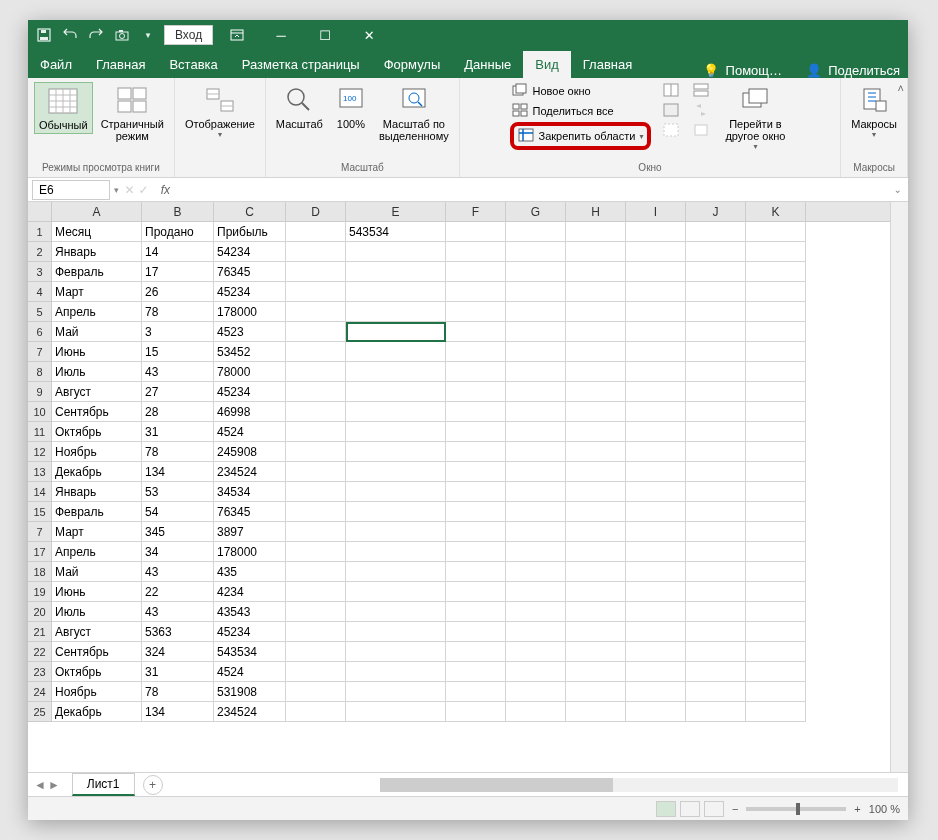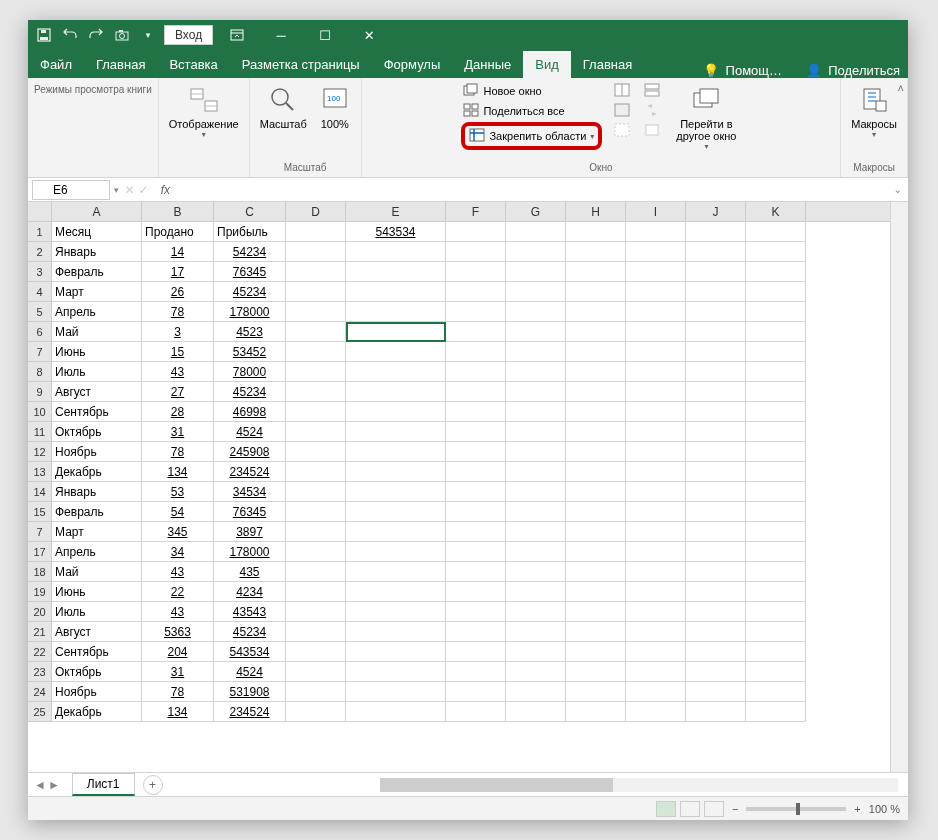--- a/index.html
+++ b/index.html
@@ -21,34 +21,34 @@
 .ribbon-group-content { display: flex; align-items: flex-start; flex: 1; gap: 4px; }
 .ribbon-group-label { font-size: 10px; color: #666; padding: 2px 0; }
 .ribbon-btn { display: flex; flex-direction: column; align-items: center; padding: 2px 4px; font-size: 11px; text-align: center; cursor: pointer; }
 .ribbon-btn.active { background: #d4e7d6; border: 1px solid #8bc08f; }
 .ribbon-btn .icon { width: 32px; height: 32px; display: flex; align-items: center; justify-content: center; margin-bottom: 2px; }
 .ribbon-mini { display: flex; flex-direction: column; gap: 2px; font-size: 11px; }
 .ribbon-mini-row { display: flex; align-items: center; gap: 4px; padding: 1px 2px; cursor: pointer; white-space: nowrap; }
 .ribbon-mini-row .icon { width: 16px; height: 16px; }
 .freeze-highlight { border: 4px solid #cc0000; border-radius: 8px; padding: 2px 4px; }
 .namebox-bar { height: 24px; background: #fff; border-bottom: 1px solid #d4d4d4; display: flex; align-items: center; font-size: 12px; }
-.namebox { width: 78px; border: 1px solid #ccc; padding: 2px 20px; margin: 0 4px; background: #fff; font-size: 12px; }
+.namebox { width: 78px; border: 1px solid #ccc; padding: 2px 6px; margin: 0 4px; background: #fff; font-size: 12px; }
 .fx-btns { display: flex; gap: 4px; padding: 0 6px; color: #888; }
 .fx-label { font-style: italic; color: #666; padding: 0 6px; }
 .formula-input { flex: 1; border: none; outline: none; padding: 2px; font-size: 12px; }
 .grid-area { flex: 1; display: flex; background: #fff; overflow: hidden; position: relative; }
 .corner { width: 24px; height: 20px; background: #e6e6e6; border-right: 1px solid #ccc; border-bottom: 1px solid #ccc; position: absolute; top: 0; left: 0; z-index: 3; }
 .col-headers { position: absolute; top: 0; left: 24px; right: 18px; height: 20px; background: #e6e6e6; display: flex; z-index: 2; border-bottom: 1px solid #ccc; }
 .col-h { border-right: 1px solid #ccc; text-align: center; font-size: 12px; color: #333; line-height: 20px; }
 .row-headers { position: absolute; top: 20px; left: 0; width: 24px; background: #e6e6e6; z-index: 2; border-right: 1px solid #ccc; }
 .row-h { height: 20px; border-bottom: 1px solid #ccc; text-align: center; font-size: 11px; color: #333; line-height: 20px; }
 .cells { position: absolute; top: 20px; left: 24px; right: 18px; bottom: 0; }
 .cell-row { display: flex; height: 20px; }
 .cell { border-right: 1px solid #d4d4d4; border-bottom: 1px solid #d4d4d4; font-size: 12px; padding: 0 3px; line-height: 20px; overflow: hidden; white-space: nowrap; }
-.cell.num { text-align: center; text-decoration: underline; }
+.cell.num { text-align: left; }
 .cell.selected { border: 2px solid #217346; position: relative; z-index: 1; }
 .vscroll { position: absolute; right: 0; top: 0; width: 18px; bottom: 0; background: #f0f0f0; border-left: 1px solid #d4d4d4; }
 .sheet-tabs { height: 24px; background: #fff; border-top: 1px solid #d4d4d4; display: flex; align-items: center; font-size: 12px; }
 .tab-nav { display: flex; gap: 2px; padding: 0 6px; color: #888; }
 .sheet-tab { padding: 3px 14px; border: 1px solid #ccc; border-bottom: none; background: #fff; margin-left: 6px; cursor: pointer; }
 .sheet-tab.active { border-bottom: 2px solid #217346; }
 .add-sheet { width: 20px; height: 20px; border: 1px solid #ccc; border-radius: 50%; margin-left: 8px; text-align: center; line-height: 18px; color: #666; cursor: pointer; }
 .hscroll { flex: 1; margin: 0 10px; height: 14px; background: #f0f0f0; position: relative; }
 .hscroll-thumb { position: absolute; left: 0; width: 45%; height: 100%; background: #cdcdcd; }
 .statusbar { height: 24px; background: #f3f3f3; border-top: 1px solid #d4d4d4; display: flex; align-items: center; justify-content: flex-end; font-size: 11px; gap: 8px; padding: 0 8px; color: #555; }
@@ -119,20 +119,43 @@
       <span>💡</span>
       <span>Помощ…</span>
       <span style="width:12px"></span>
       <span>👤</span>
       <span>Поделиться</span>
     </div>
   </div>
 
   <div class="ribbon">
     <div class="ribbon-group">
+      <div class="ribbon-group-content">
+        <div class="ribbon-btn active">
+          <div class="icon">
+              <svg width="30" height="26">
+                <rect x="1" y="1" width="28" height="24" fill="#fff" stroke="#999"></rect>
+                <path d="M1 7H29 M1 13H29 M1 19H29 M8 1V25 M15 1V25 M22 1V25" stroke="#bbb"></path>
+              </svg>
+            </div>
+          <span>Обычный</span>
+        </div>
+        <div class="ribbon-btn">
+          <div class="icon">
+              <svg width="30" height="26">
+                <rect x="1" y="1" width="13" height="11" fill="#fff" stroke="#999"></rect>
+                <rect x="16" y="1" width="13" height="11" fill="#fff" stroke="#999"></rect>
+                <rect x="1" y="14" width="13" height="11" fill="#fff" stroke="#999"></rect>
+                <rect x="16" y="14" width="13" height="11" fill="#fff" stroke="#999"></rect>
+              </svg>
+            </div>
+          <span style="white-space:pre-line">Страничный
+режим</span>
+        </div>
+      </div>
       <div class="ribbon-group-label">Режимы просмотра книги</div>
     </div>
 
     <div class="ribbon-group">
       <div class="ribbon-group-content">
         <div class="ribbon-btn">
           <div class="icon">
               <svg width="30" height="26">
                 <rect x="2" y="2" width="12" height="10" fill="#fff" stroke="#999"></rect>
                 <rect x="16" y="14" width="12" height="10" fill="#fff" stroke="#999"></rect>
@@ -158,20 +181,31 @@
           <span>Масштаб</span>
         </div>
         <div class="ribbon-btn">
           <div class="icon">
               <svg width="28" height="28">
                 <rect x="3" y="3" width="22" height="18" fill="#fff" stroke="#666"></rect>
                 <text x="6" y="15" font-size="8" fill="#0066cc">100</text>
               </svg>
             </div>
           <span>100%</span>
+        </div>
+        <div class="ribbon-btn">
+          <div class="icon">
+              <svg width="28" height="28">
+                <rect x="3" y="3" width="22" height="18" fill="#fff" stroke="#666"></rect>
+                <circle cx="14" cy="12" r="5" fill="none" stroke="#0066cc"></circle>
+                <path d="M18 16 L22 20" stroke="#0066cc" stroke-width="1.5"></path>
+              </svg>
+            </div>
+          <span style="white-space:pre-line">Масштаб по
+выделенному</span>
         </div>
       </div>
       <div class="ribbon-group-label">Масштаб</div>
     </div>
 
     <div class="ribbon-group" style="flex:1">
       <div class="ribbon-group-content">
         <div class="ribbon-mini">
           <div class="ribbon-mini-row">
             <span class="icon">
@@ -609,21 +643,21 @@
           <div class="cell" style="width: 100px;"></div>
           <div class="cell" style="width: 60px;"></div>
           <div class="cell" style="width: 60px;"></div>
           <div class="cell" style="width: 60px;"></div>
           <div class="cell" style="width: 60px;"></div>
           <div class="cell" style="width: 60px;"></div>
           <div class="cell" style="width: 60px;"></div>
         </div>
         <div class="cell-row">
           <div class="cell" style="width: 90px;">Сентябрь</div>
-          <div class="cell num" style="width: 72px;">204</div>
+          <div class="cell num" style="width: 72px;">324</div>
           <div class="cell num" style="width: 72px;">543534</div>
           <div class="cell" style="width: 60px;"></div>
           <div class="cell" style="width: 100px;"></div>
           <div class="cell" style="width: 60px;"></div>
           <div class="cell" style="width: 60px;"></div>
           <div class="cell" style="width: 60px;"></div>
           <div class="cell" style="width: 60px;"></div>
           <div class="cell" style="width: 60px;"></div>
           <div class="cell" style="width: 60px;"></div>
         </div>

